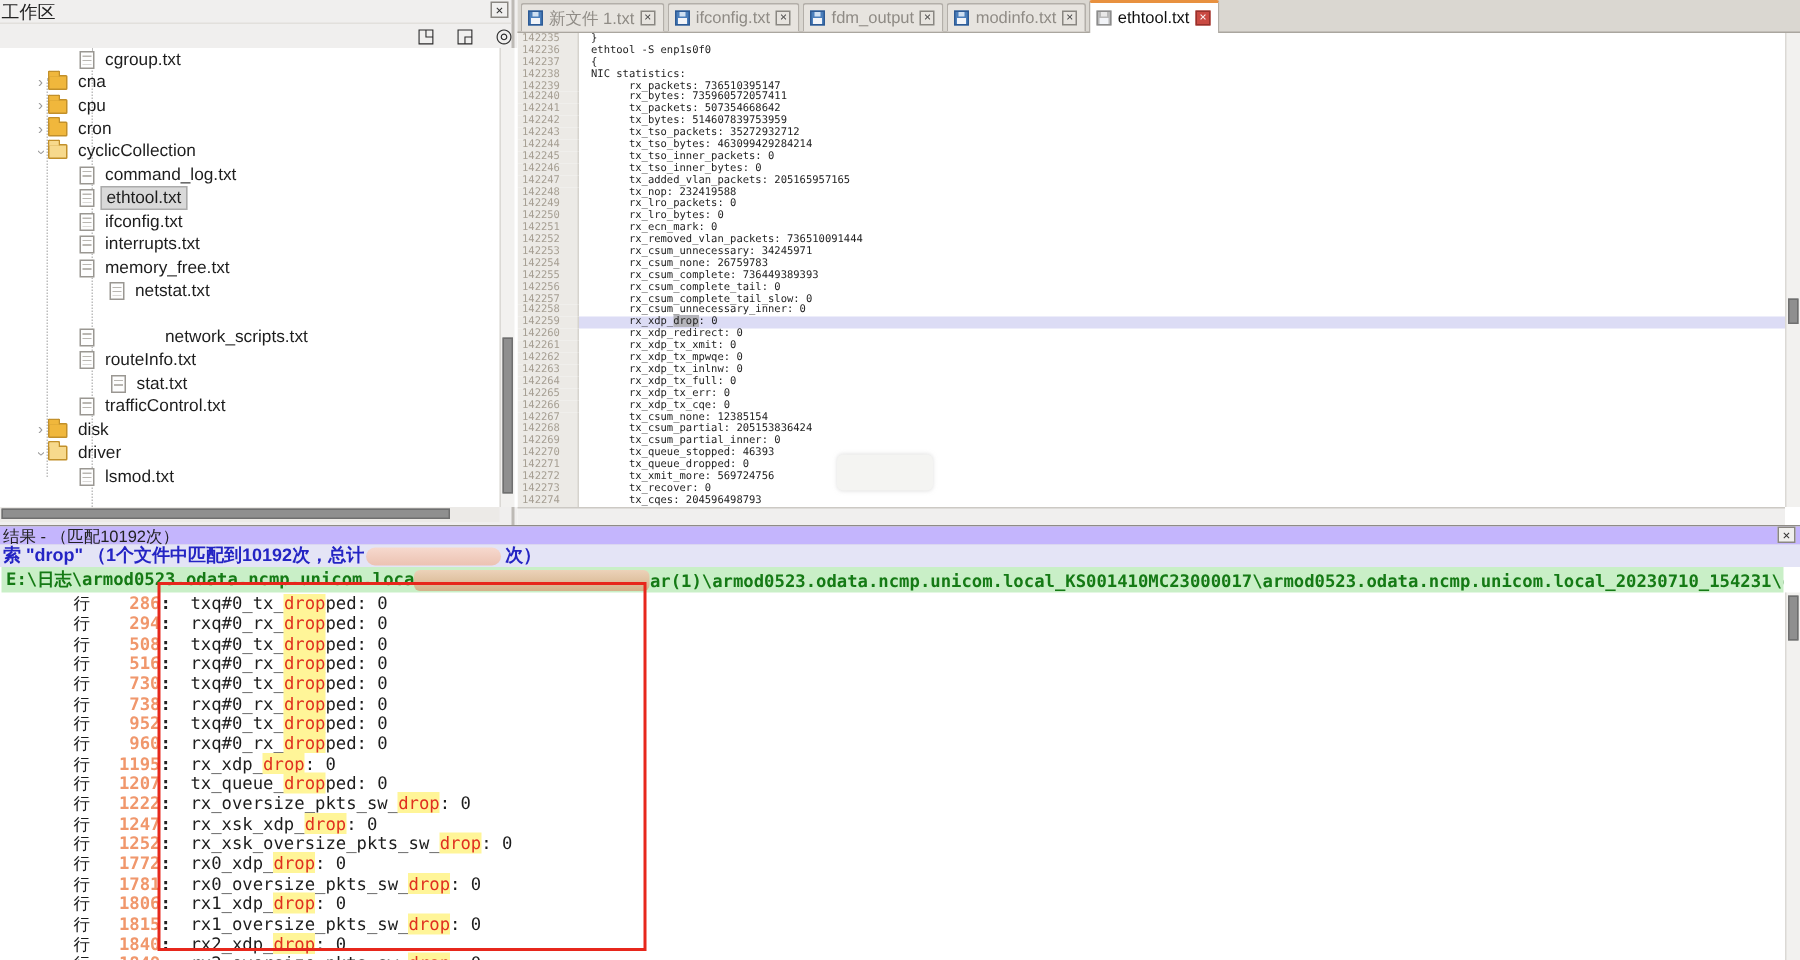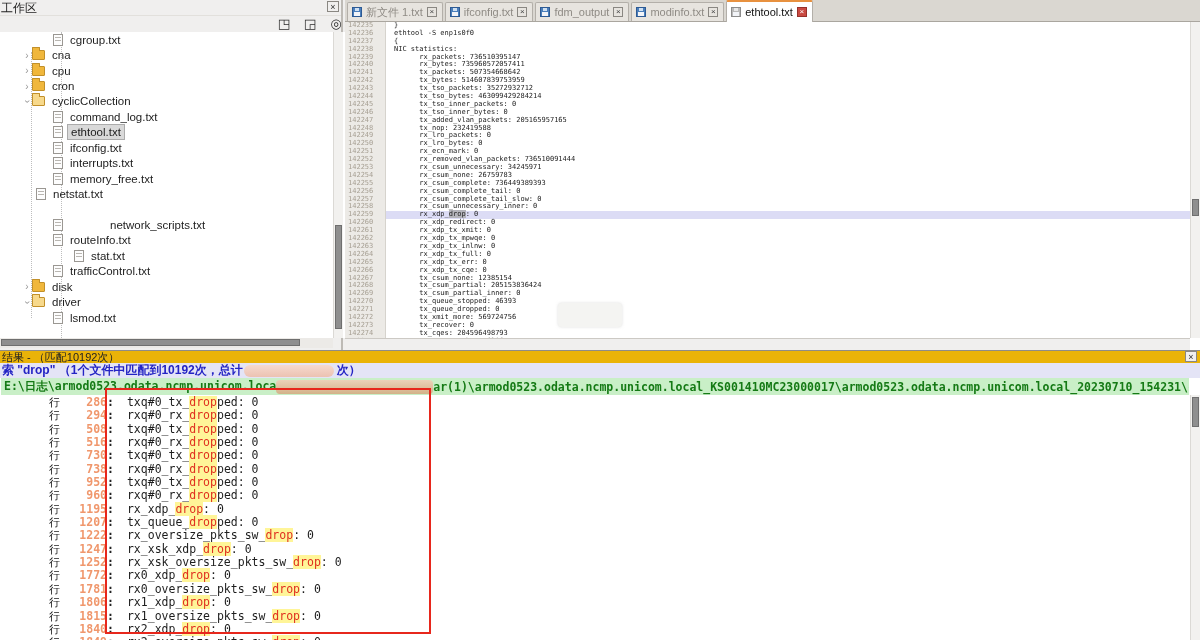--- a/index.html
+++ b/index.html
@@ -56,21 +56,21 @@
   .lnum{flex:none;width:41px;padding-left:3px;background:#eceae6;border-right:1px solid #d6d3cd;color:#a69f93;box-sizing:border-box;}
   .ltext{flex:1;padding-left:8px;color:#222;}
   .eline.current .ltext{background:#dcdcf5;}
   .cursel{background:#b4b4ba;}
   .code-redact{position:absolute;left:213px;top:303px;width:64px;height:24px;background:#f4f4f2;border-radius:4px;box-shadow:0 0 3px rgba(200,200,200,.6);}
   #editor-vscroll{left:845px;top:22px;width:10px;height:316px;}
   #editor-vscroll .thumb{top:177px;width:7px;height:17px;}
   #editor-hscroll{position:absolute;left:0;top:338px;width:845px;height:12px;background:#f0efee;border-top:1px solid #ccc9c4;box-sizing:border-box;}
   
   #results{position:absolute;left:0;top:350px;width:1200px;height:290px;background:#ffffff;border-top:1px solid #8f8c87;box-sizing:border-box;}
-  .res-title{position:absolute;left:0;top:0;width:100%;height:12px;background:#eab308;font-size:11px;color:#222;border-bottom:1px solid #dedcd8;}
+  .res-title{position:absolute;left:0;top:0;width:100%;height:12px;background:#c4b5fd;font-size:11px;color:#222;border-bottom:1px solid #dedcd8;}
   .res-title .ttl{position:absolute;left:2px;top:-1px;white-space:nowrap;}
   .res-title .xbtn{right:3px;top:0px;}
   .res-summary{position:absolute;left:0;top:12px;width:100%;height:15px;background:#e4e4f6;
                font-size:12px;font-weight:bold;color:#2424c4;white-space:nowrap;display:flex;align-items:center;}
   .res-summary .txt{padding-left:2px;}
   .redact-pink{display:inline-block;width:90px;height:12px;margin:0 1px;border-radius:7px;
                background:linear-gradient(#f6d9ce,#ecc2b2);}
   .res-path{position:absolute;left:1px;top:27px;width:1188px;height:17px;background:#c9efc7;
             font-family:"DejaVu Sans Mono","Liberation Mono",monospace;font-size:11.5px;font-weight:bold;color:#157a15;
             white-space:nowrap;display:flex;align-items:center;overflow:hidden;justify-content:space-between;}
@@ -144,21 +144,21 @@
           <span class="tree-label">ifconfig.txt</span>
         </div>
         <div class="tree-row" style="padding-left: 53px;">
           <span class="dicon"></span>
           <span class="tree-label">interrupts.txt</span>
         </div>
         <div class="tree-row" style="padding-left: 53px;">
           <span class="dicon"></span>
           <span class="tree-label">memory_free.txt</span>
         </div>
-        <div class="tree-row" style="padding-left: 36px;">
+        <div class="tree-row" style="padding-left: 53px; margin-left: 20px;">
           <span class="dicon"></span>
           <span class="tree-label">netstat.txt</span>
         </div>
         <div class="tree-row"></div>
         <div class="tree-row" style="padding-left: 53px; gap: 40px;">
           <span class="dicon"></span>
           <span class="tree-label">network_scripts.txt</span>
         </div>
         <div class="tree-row" style="padding-left: 53px;">
           <span class="dicon"></span>

